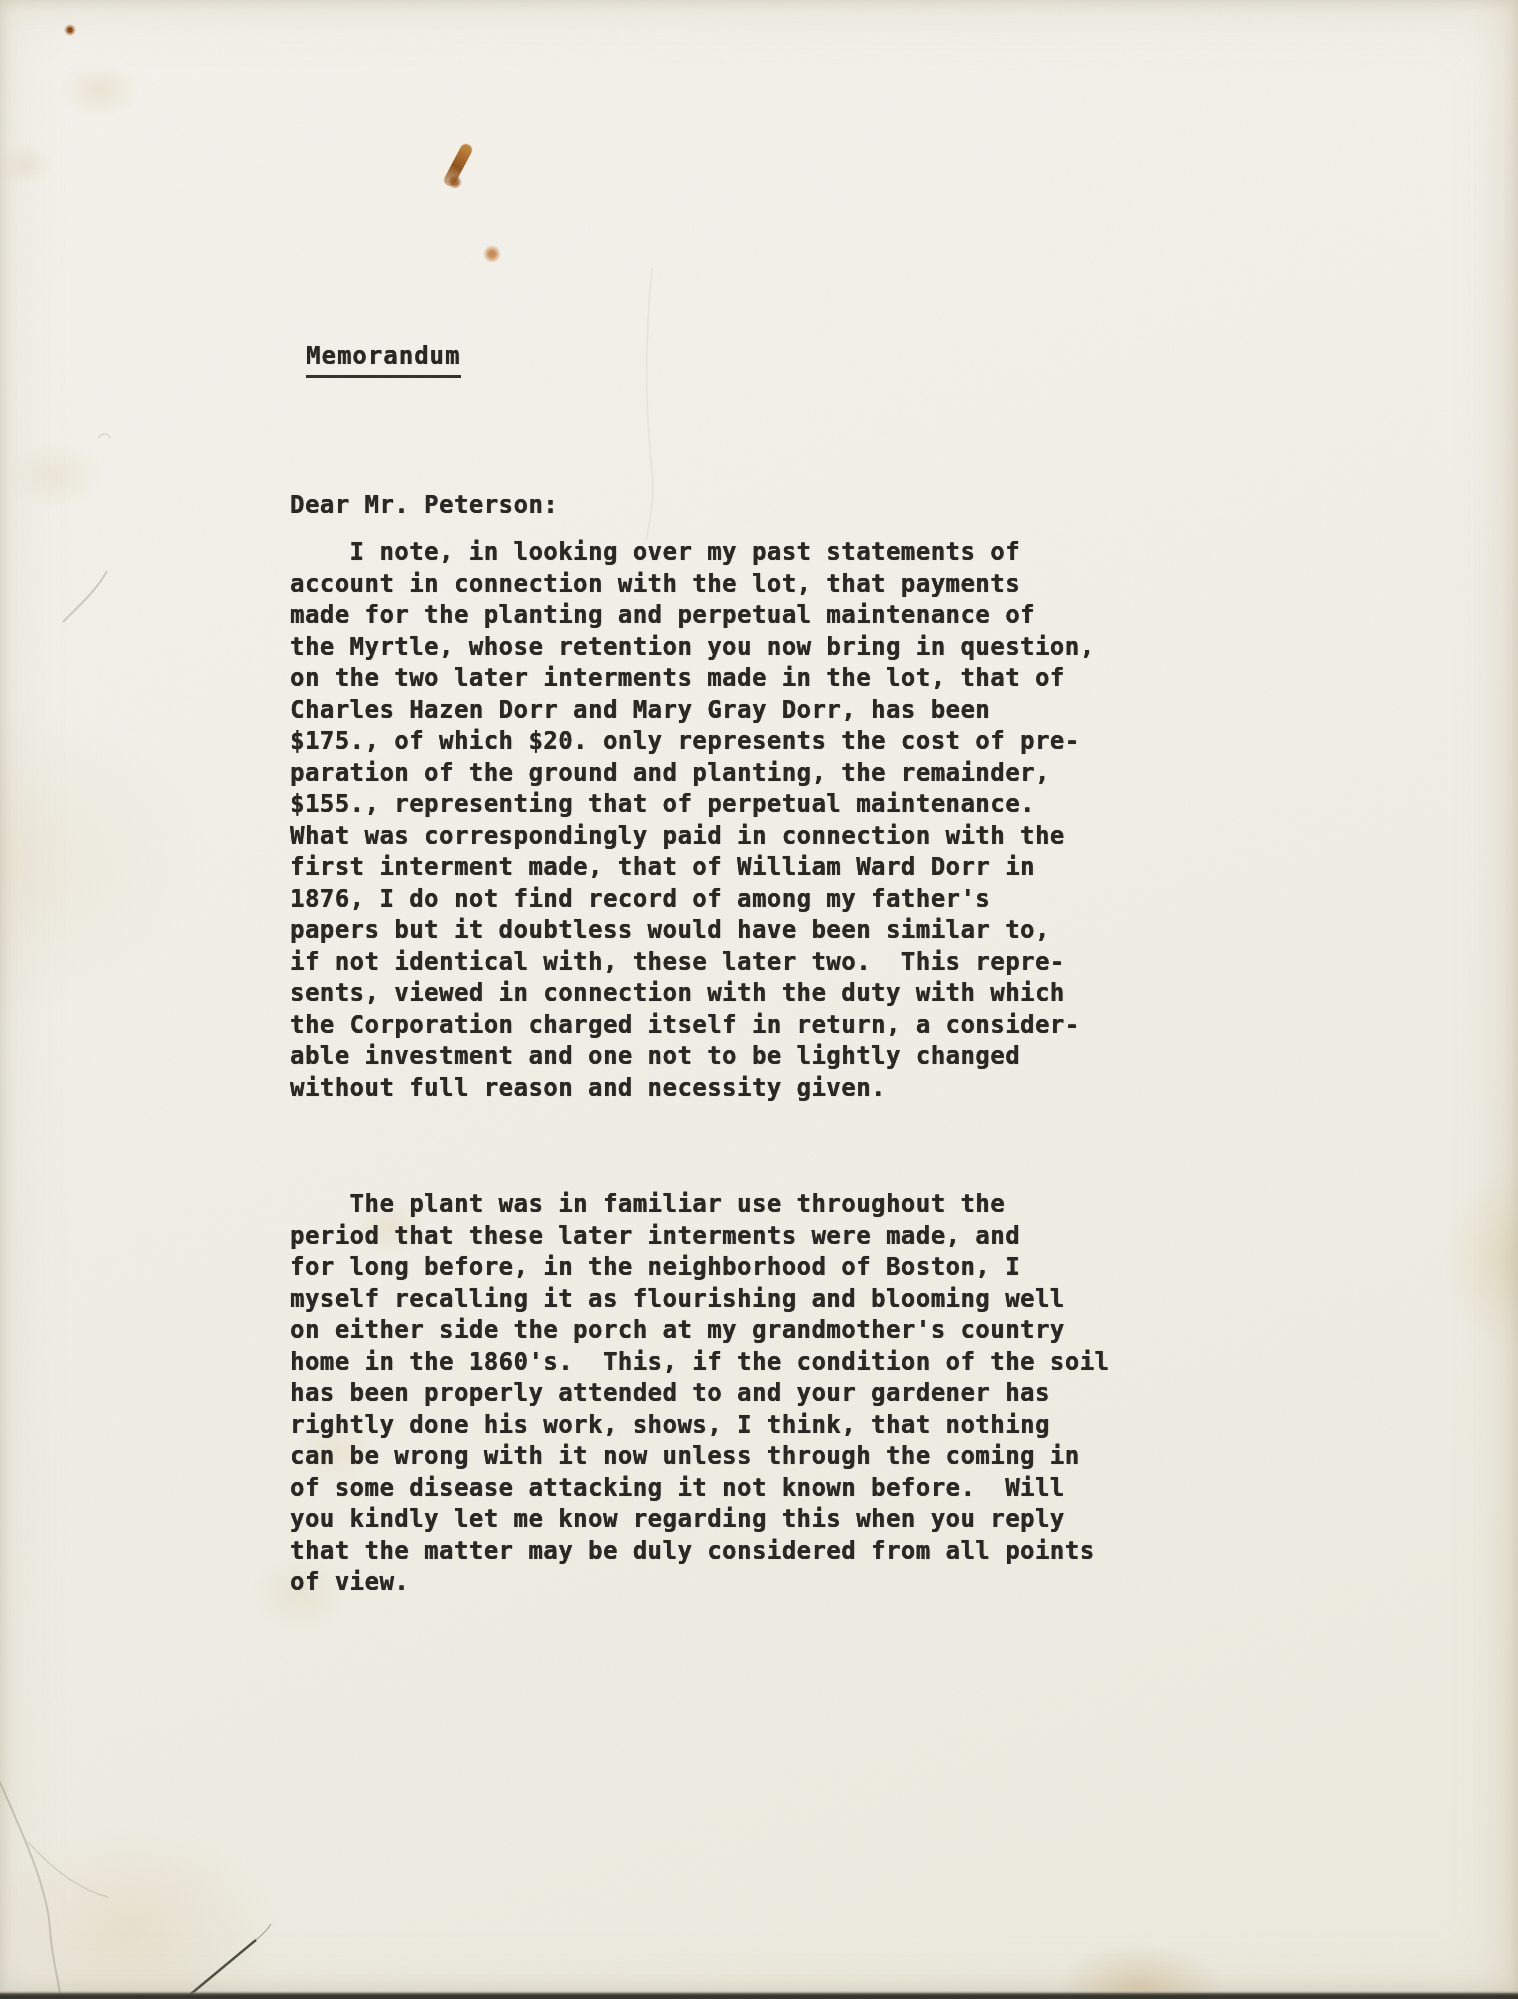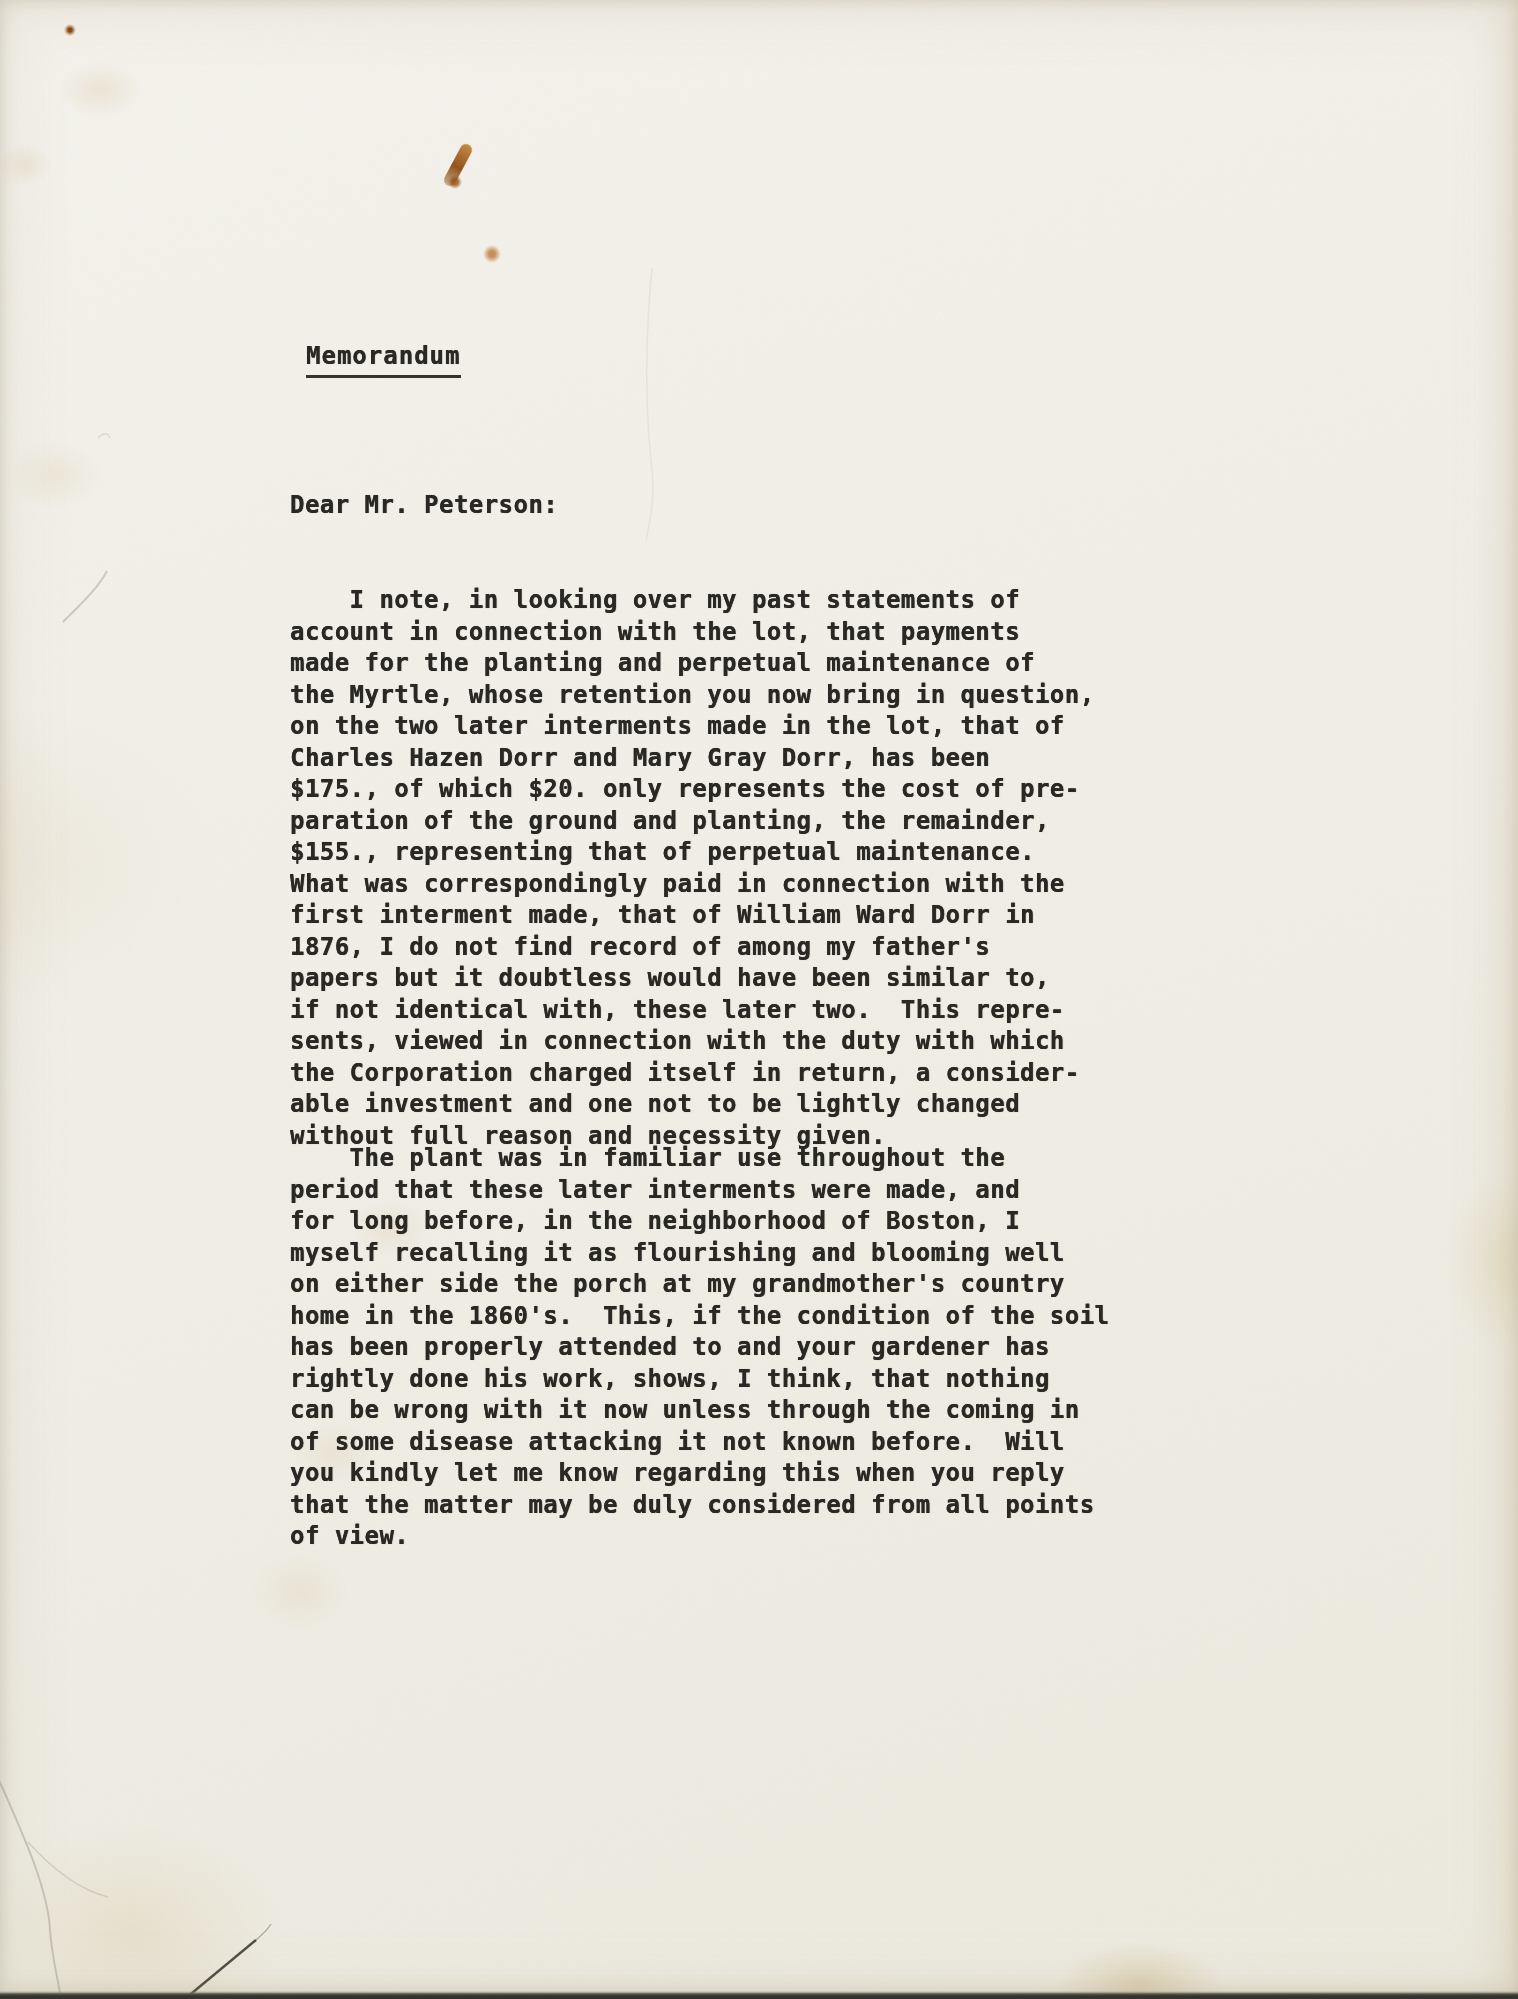--- a/index.html
+++ b/index.html
@@ -75,22 +75,22 @@
   }
   .title {
     position: absolute; left: 306px; top: 341px;
     margin: 0; font-size: 24px; font-weight: bold;
     letter-spacing: 1px;
     padding-bottom: 2px;
     border-bottom: 3px solid rgba(42,40,36,.95);
   }
   .salutation { position: absolute; left: 290px; top: 490px; white-space: pre; }
   .para { position: absolute; left: 290px; white-space: pre; }
-  .para1 { top: 537px; margin-top: 48px; }
-  .para2 { top: 1143px; }
+  .para1 { top: 537px; }
+  .para2 { top: 1189px; }
 </style>
 </head>
 <body>
 
 <svg width="0" height="0" style="position:absolute">
   <filter id="paper-grain" x="0%" y="0%" width="100%" height="100%">
     <feTurbulence type="fractalNoise" baseFrequency="0.9" numOctaves="2" seed="4"></feTurbulence>
     <feColorMatrix type="matrix" values="0 0 0 0 0.42  0 0 0 0 0.40  0 0 0 0 0.35  0 0 0 0.06 0"></feColorMatrix>
   </filter>
 </svg>

